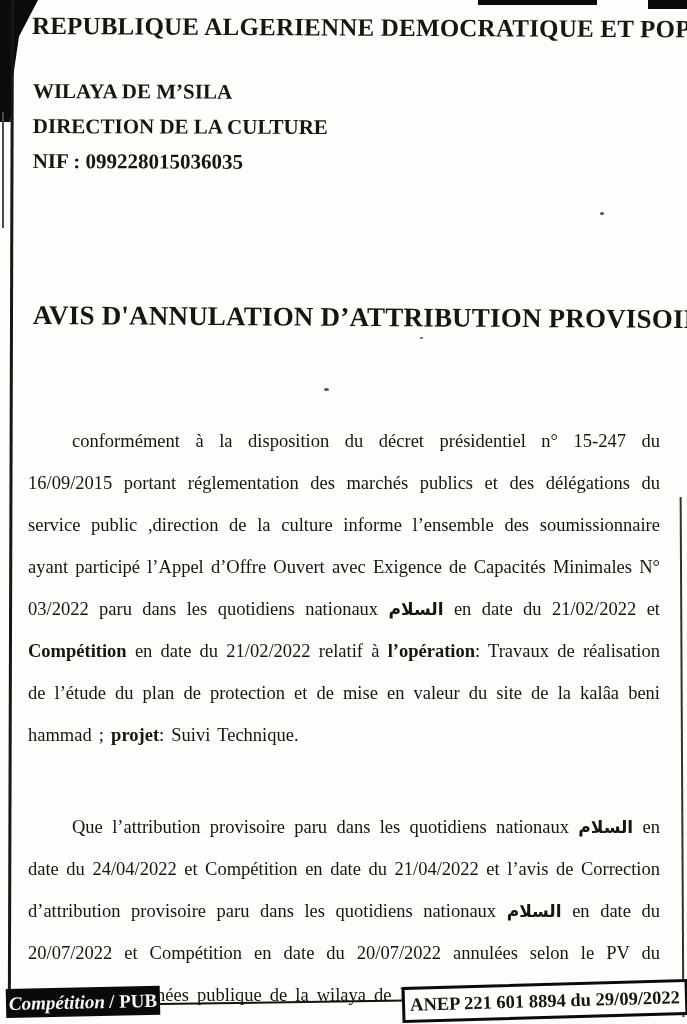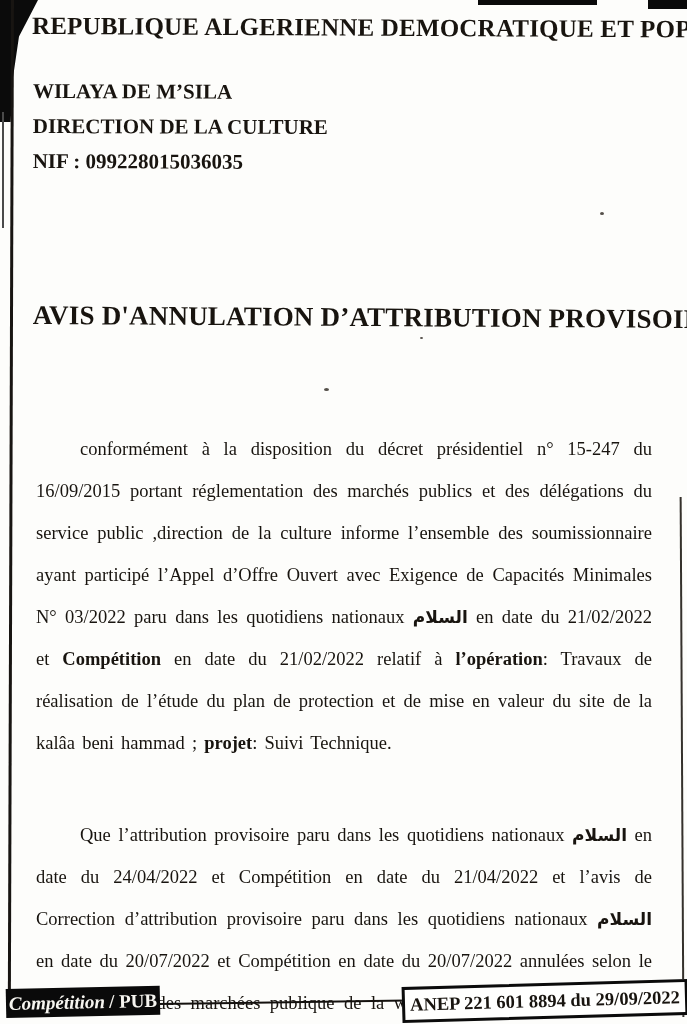--- a/index.html
+++ b/index.html
@@ -57,21 +57,21 @@
     font-size: 27px; font-weight: bold; letter-spacing: 0.2px;
     white-space: nowrap; transform: rotate(0.35deg); transform-origin: left top;
   }
 
   
   .body-text {
     position: absolute; left: 24px; top: 416px; width: 640px;
     font-size: 18.5px; line-height: 42px;
     text-align: justify; word-spacing: 2.5px;
   }
-  .para { margin: 12px; text-indent: 44px; }
+  .para { margin: 4px; text-indent: 44px; }
   .para-2 { margin-top: 50px; }
   .para b { font-weight: bold; }
   .arabic {
     font-family: "DejaVu Sans", sans-serif;
     font-weight: bold; font-size: 0.92em;
     unicode-bidi: embed; direction: rtl;
   }
 
   
   .footer-badge {

